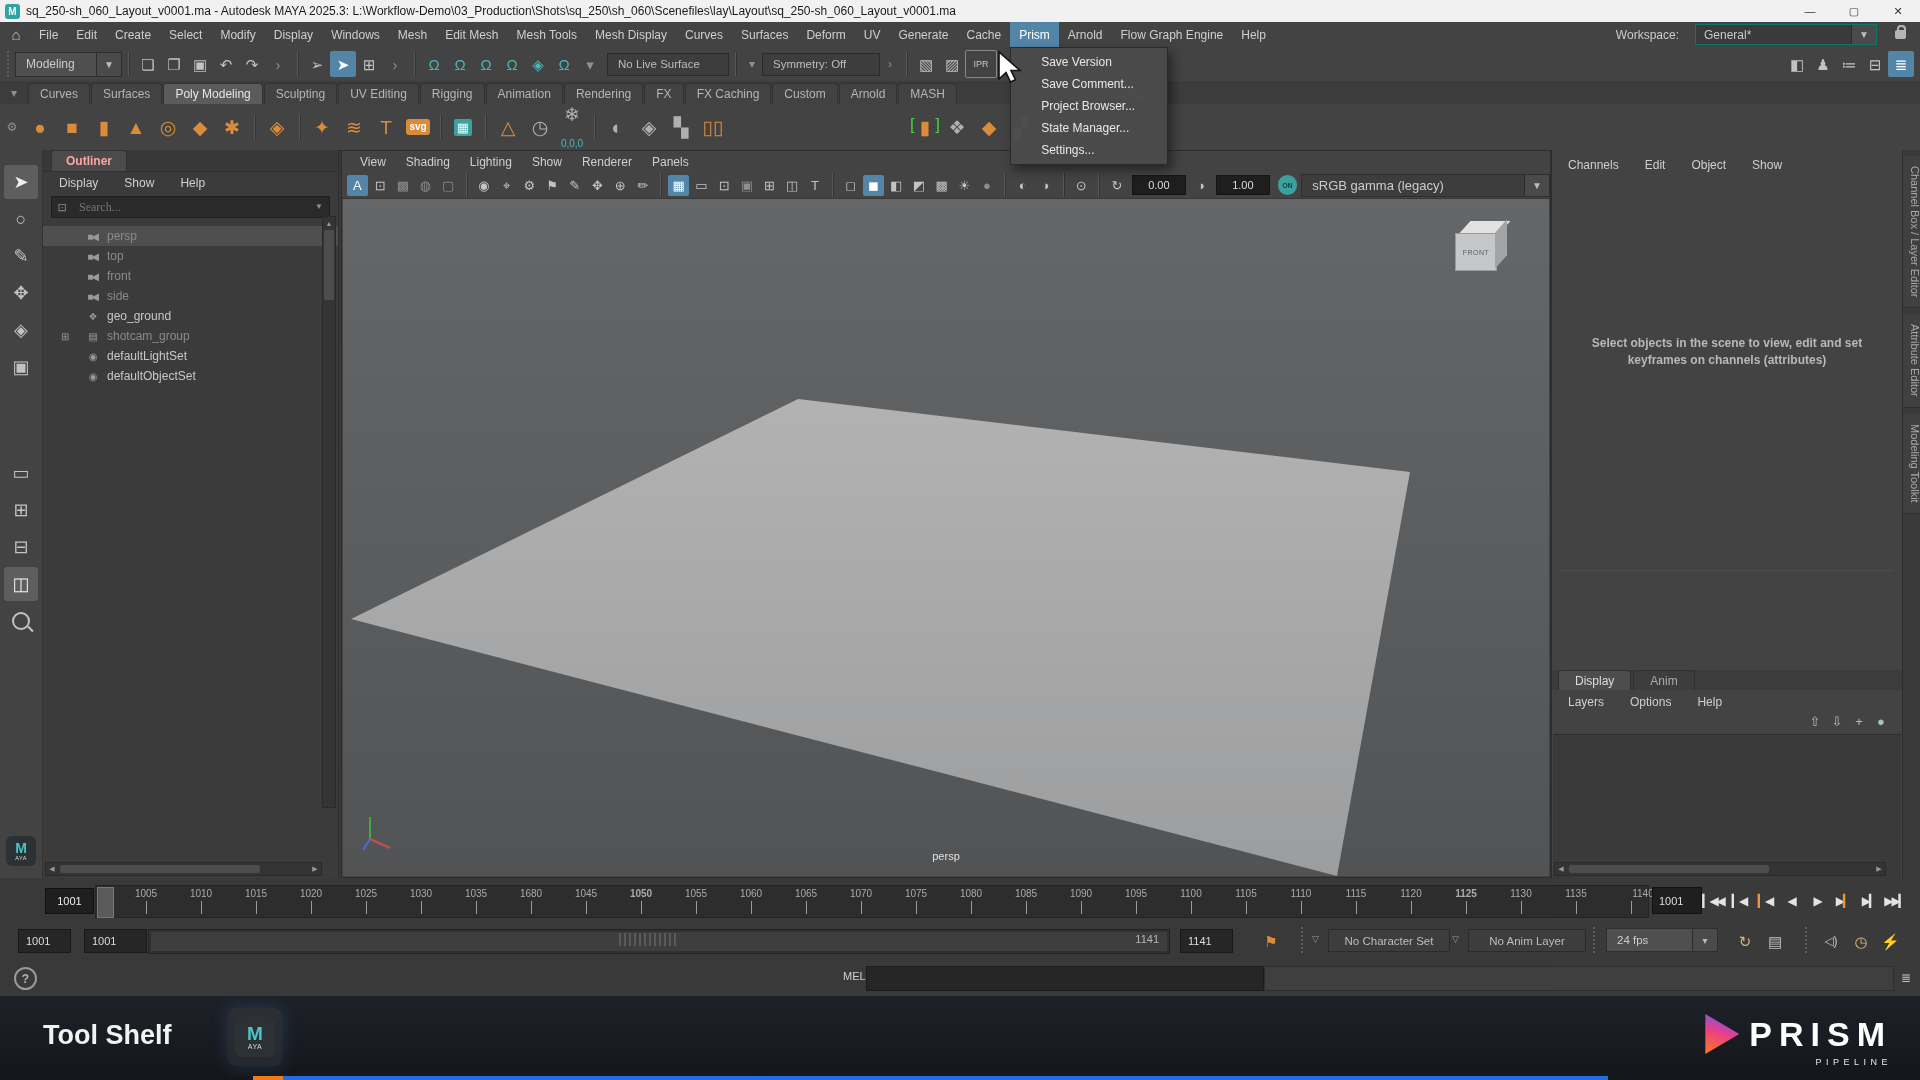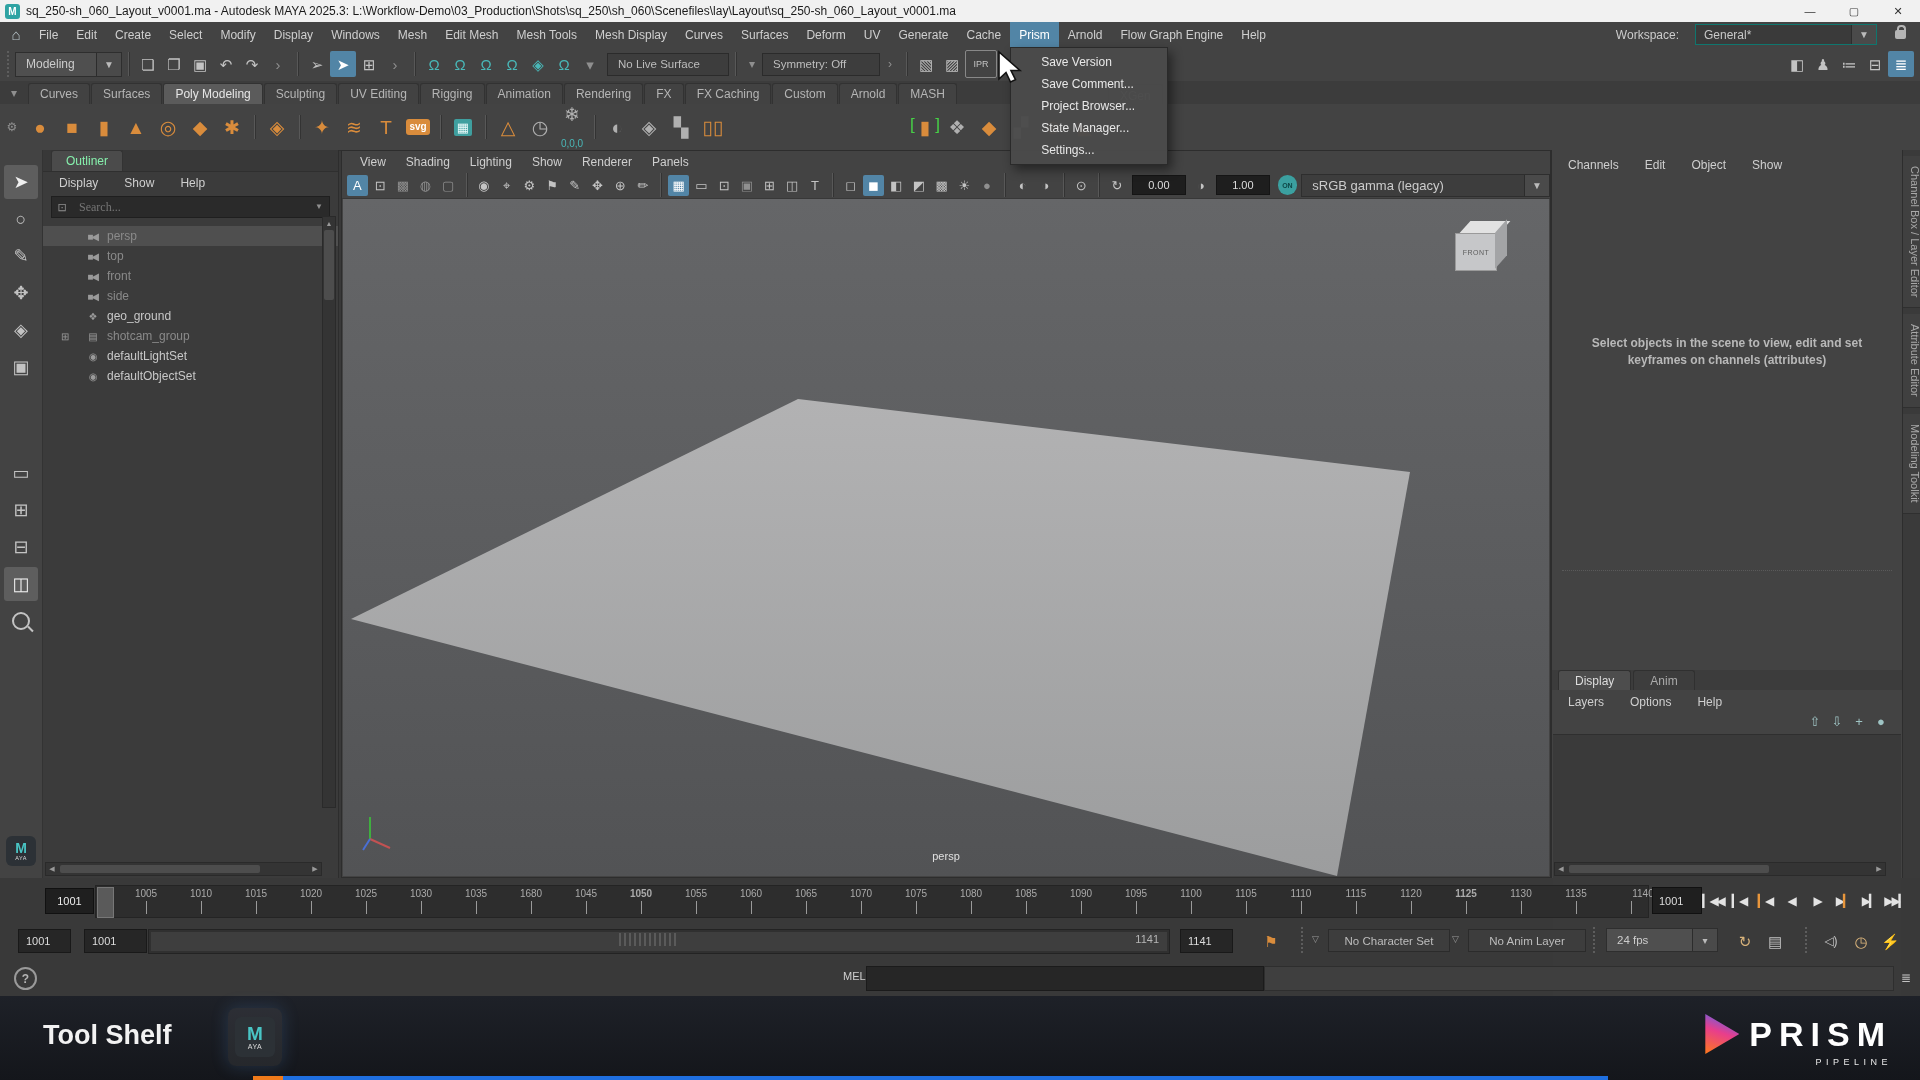--- a/index.html
+++ b/index.html
@@ -68,21 +68,21 @@
   .tbico.active{background:#5e5e5e;color:#f0f0f0;}
   .magnifier{width:14px;height:14px;border:2px solid #c3c3c3;border-radius:50%;position:relative;}
   .magnifier:after{content:"";position:absolute;width:7px;height:2px;background:#c3c3c3;
                    transform:rotate(45deg);right:-6px;bottom:-2px;}
   .mbadge{width:30px;height:30px;border-radius:6px;background:#2c3136;display:flex;flex-direction:column;
           align-items:center;justify-content:center;margin:0 auto;}
   .mbadge .m{color:#49c5c5;font-weight:bold;font-size:14px;line-height:1;}
   .mbadge .s{color:#ddd;font-size:5.5px;letter-spacing:.5px;}
   #outliner{left:43px;top:0;width:295px;height:728px;background:#3b3b3b;border-right:1px solid #2d2d2d;}
   .paneltab{height:20px;background:#4b4b4b;display:inline-flex;align-items:center;padding:0 14px;
-            color:#86efac;border-radius:3px 3px 0 0;border:1px solid #333;border-bottom:none;margin:0 0 0 8px;}
+            color:#fca5a5;border-radius:3px 3px 0 0;border:1px solid #333;border-bottom:none;margin:0 0 0 8px;font-weight:bold;}
   .pmenu{display:flex;gap:26px;padding:0 16px;height:22px;align-items:center;color:#cfcfcf;}
   .srch{margin:2px 8px;height:20px;background:#2a2a2a;border:1px solid #1f1f1f;display:flex;align-items:center;}
   .srch input{flex:1;background:transparent;border:none;outline:none;color:#14b8a6;font-size:12px;padding:0 7px;
               font-family:Liberation Serif, serif;}
   .olrow{height:20px;display:flex;align-items:center;font-size:12px;color:#c8c8c8;padding-left:40px;position:relative;}
   .olrow.muted{color:#8a8a8a;}
   .olrow.sel{background:#4f4f4f;}
   .olrow .oli{width:18px;text-align:center;margin-right:6px;font-size:10px;color:#9a9a9a;letter-spacing:-2px;}
   .olrow .exp{position:absolute;left:18px;font-size:10px;color:#9a9a9a;letter-spacing:0;}
   .vscroll{position:absolute;right:2px;top:66px;width:12px;height:590px;background:#343434;border:1px solid #2a2a2a;}

